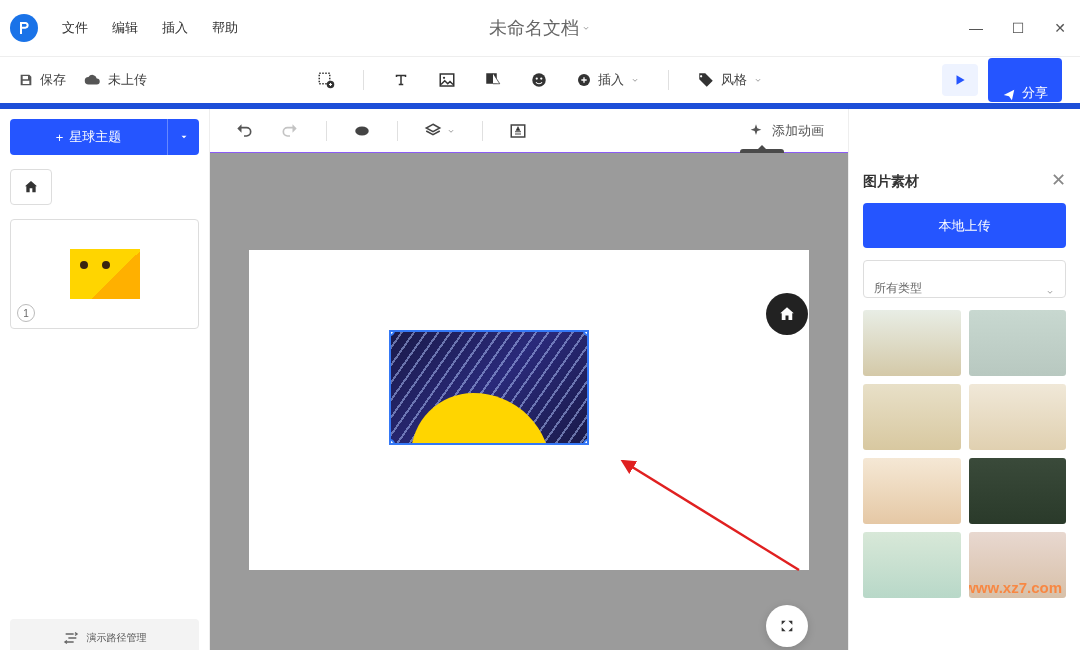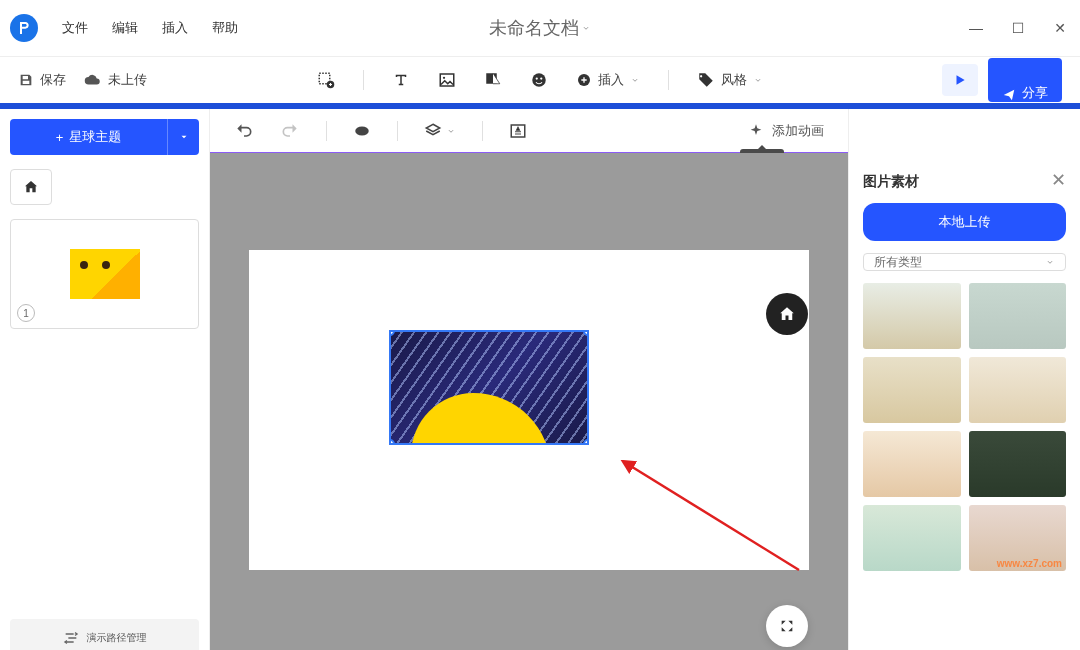--- a/index.html
+++ b/index.html
@@ -62,36 +62,36 @@
 .arrow-line { position: absolute; top: 210px; left: 370px; width: 200px; height: 120px; pointer-events: none; }
 .float-btn { position: absolute; width: 42px; height: 42px; border-radius: 50%; display: flex; align-items: center; justify-content: center; cursor: pointer; }
 .fb-home { background: #222; top: 140px; right: 40px; color: #fff; }
 .fb-expand { background: #fff; bottom: 20px; right: 40px; box-shadow: 0 2px 8px rgba(0,0,0,.15); color: #333; }
 
 
 .right-panel { width: 232px; border-left: 1px solid #eee; padding: 12px 14px; display: flex; flex-direction: column; gap: 12px; overflow: hidden; }
 .rp-header { display: flex; align-items: flex-end; justify-content: space-between; margin-top: 48px; }
 .rp-title { font-size: 14px; font-weight: 600; color: #333; }
 .rp-close { color: #888; cursor: pointer; font-size: 18px; }
-.upload-btn { height: 38px; background: #2555ff; color: #fff; border-radius: 12px; display: flex; align-items: center; justify-content: center; font-size: 13px; cursor: pointer; font-family: Liberation Mono, monospace; }
+.upload-btn { height: 45px; background: #2555ff; color: #fff; border-radius: 4px; display: flex; align-items: center; justify-content: center; font-size: 13px; cursor: pointer; font-family: Liberation Mono, monospace; }
 .lib-header { display: flex; align-items: center; justify-content: space-between; font-size: 13px; color: #444; cursor: pointer; }
 .search-box { height: 34px; border: 1px solid #ddd; border-radius: 4px; display: flex; align-items: center; padding: 0 10px; }
 .search-box input { flex: 1; border: none; outline: none; font-size: 12px; color: #666; }
-.filter-box { height: 18px; border: 1px solid #ddd; border-radius: 4px; display: flex; align-items: center; justify-content: space-between; padding: 0 10px; font-size: 12px; color: #666; cursor: pointer; }
+.filter-box { height: 38px; border: 1px solid #ddd; border-radius: 4px; display: flex; align-items: flex-end; justify-content: space-between; padding: 0 10px; font-size: 12px; color: #666; cursor: pointer; }
 .asset-grid { display: grid; grid-template-columns: 1fr 1fr; gap: 8px; }
 .asset-item { height: 66px; border-radius: 3px; background: #d0d5da; overflow: hidden; cursor: pointer; position: relative; }
 .asset-item.a1 { background: linear-gradient(180deg,#e8ede5 0%,#d4c9a8 100%); }
 .asset-item.a2 { background: linear-gradient(180deg,#c8d8d0 0%,#b8c8c0 100%); }
 .asset-item.a3 { background: linear-gradient(180deg,#e8e0c8 0%,#d8c8a0 100%); }
 .asset-item.a4 { background: linear-gradient(180deg,#f0e8d8 0%,#e0d0b0 100%); }
 .asset-item.a5 { background: linear-gradient(180deg,#f5e8d5 0%,#e5c8a5 100%); }
 .asset-item.a6 { background: linear-gradient(180deg,#3a4a3a 0%,#2a3a2a 100%); }
 .asset-item.a7 { background: linear-gradient(180deg,#d8e8d8 0%,#b8d8c8 100%); }
 .asset-item.a8 { background: linear-gradient(180deg,#e8d8d0 0%,#d8c0a8 100%); }
-.watermark { position: absolute; right: 4px; bottom: 2px; font-size: 10px; color: rgba(255,120,40,.8); font-weight: bold; }
+.watermark { position: absolute; right: 4px; bottom: 2px; font-size: 15px; color: rgba(255,120,40,.8); font-weight: bold; }
 .chev { width: 10px; height: 10px; }
 svg { display: block; }
 </style>
 </head>
 <body>
 
 <div class="menubar">
   <div class="logo">
     <svg viewBox="0 0 24 24">
         <path d="M6 3h8c3 0 5 2 5 5s-2 5-5 5h-5v8H6V3zm3 3v4h5c1 0 2-1 2-2s-1-2-2-2H9z"></path>

